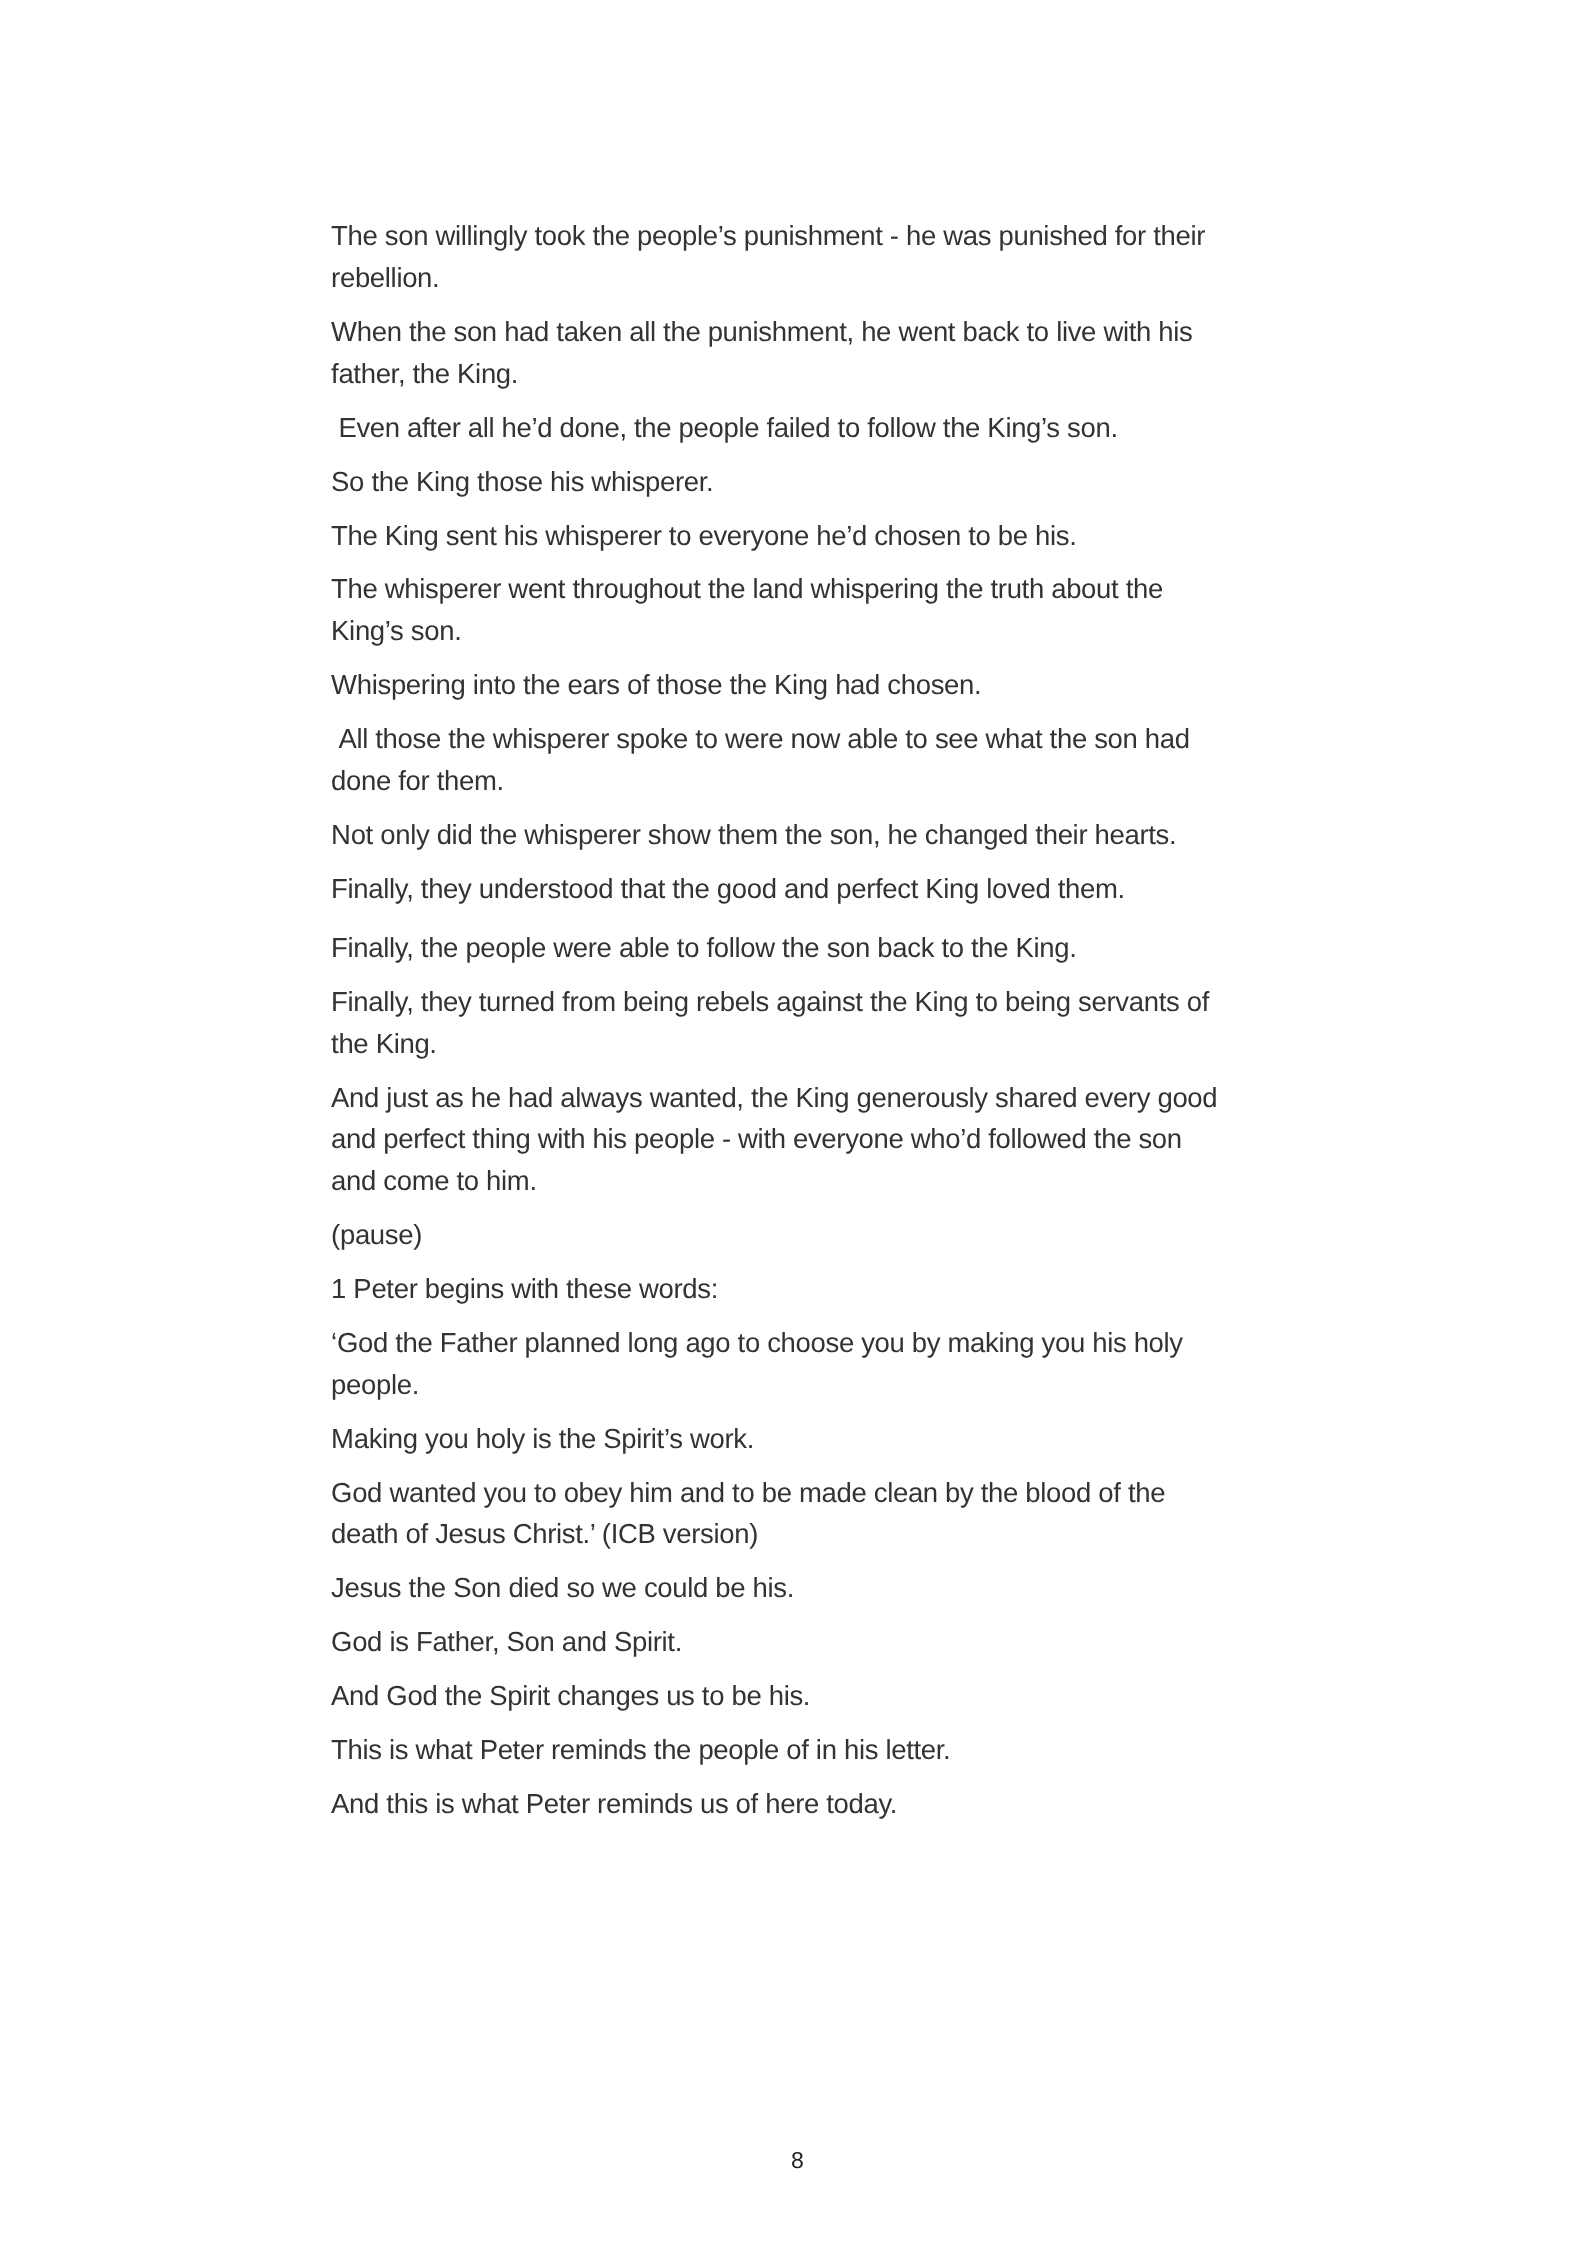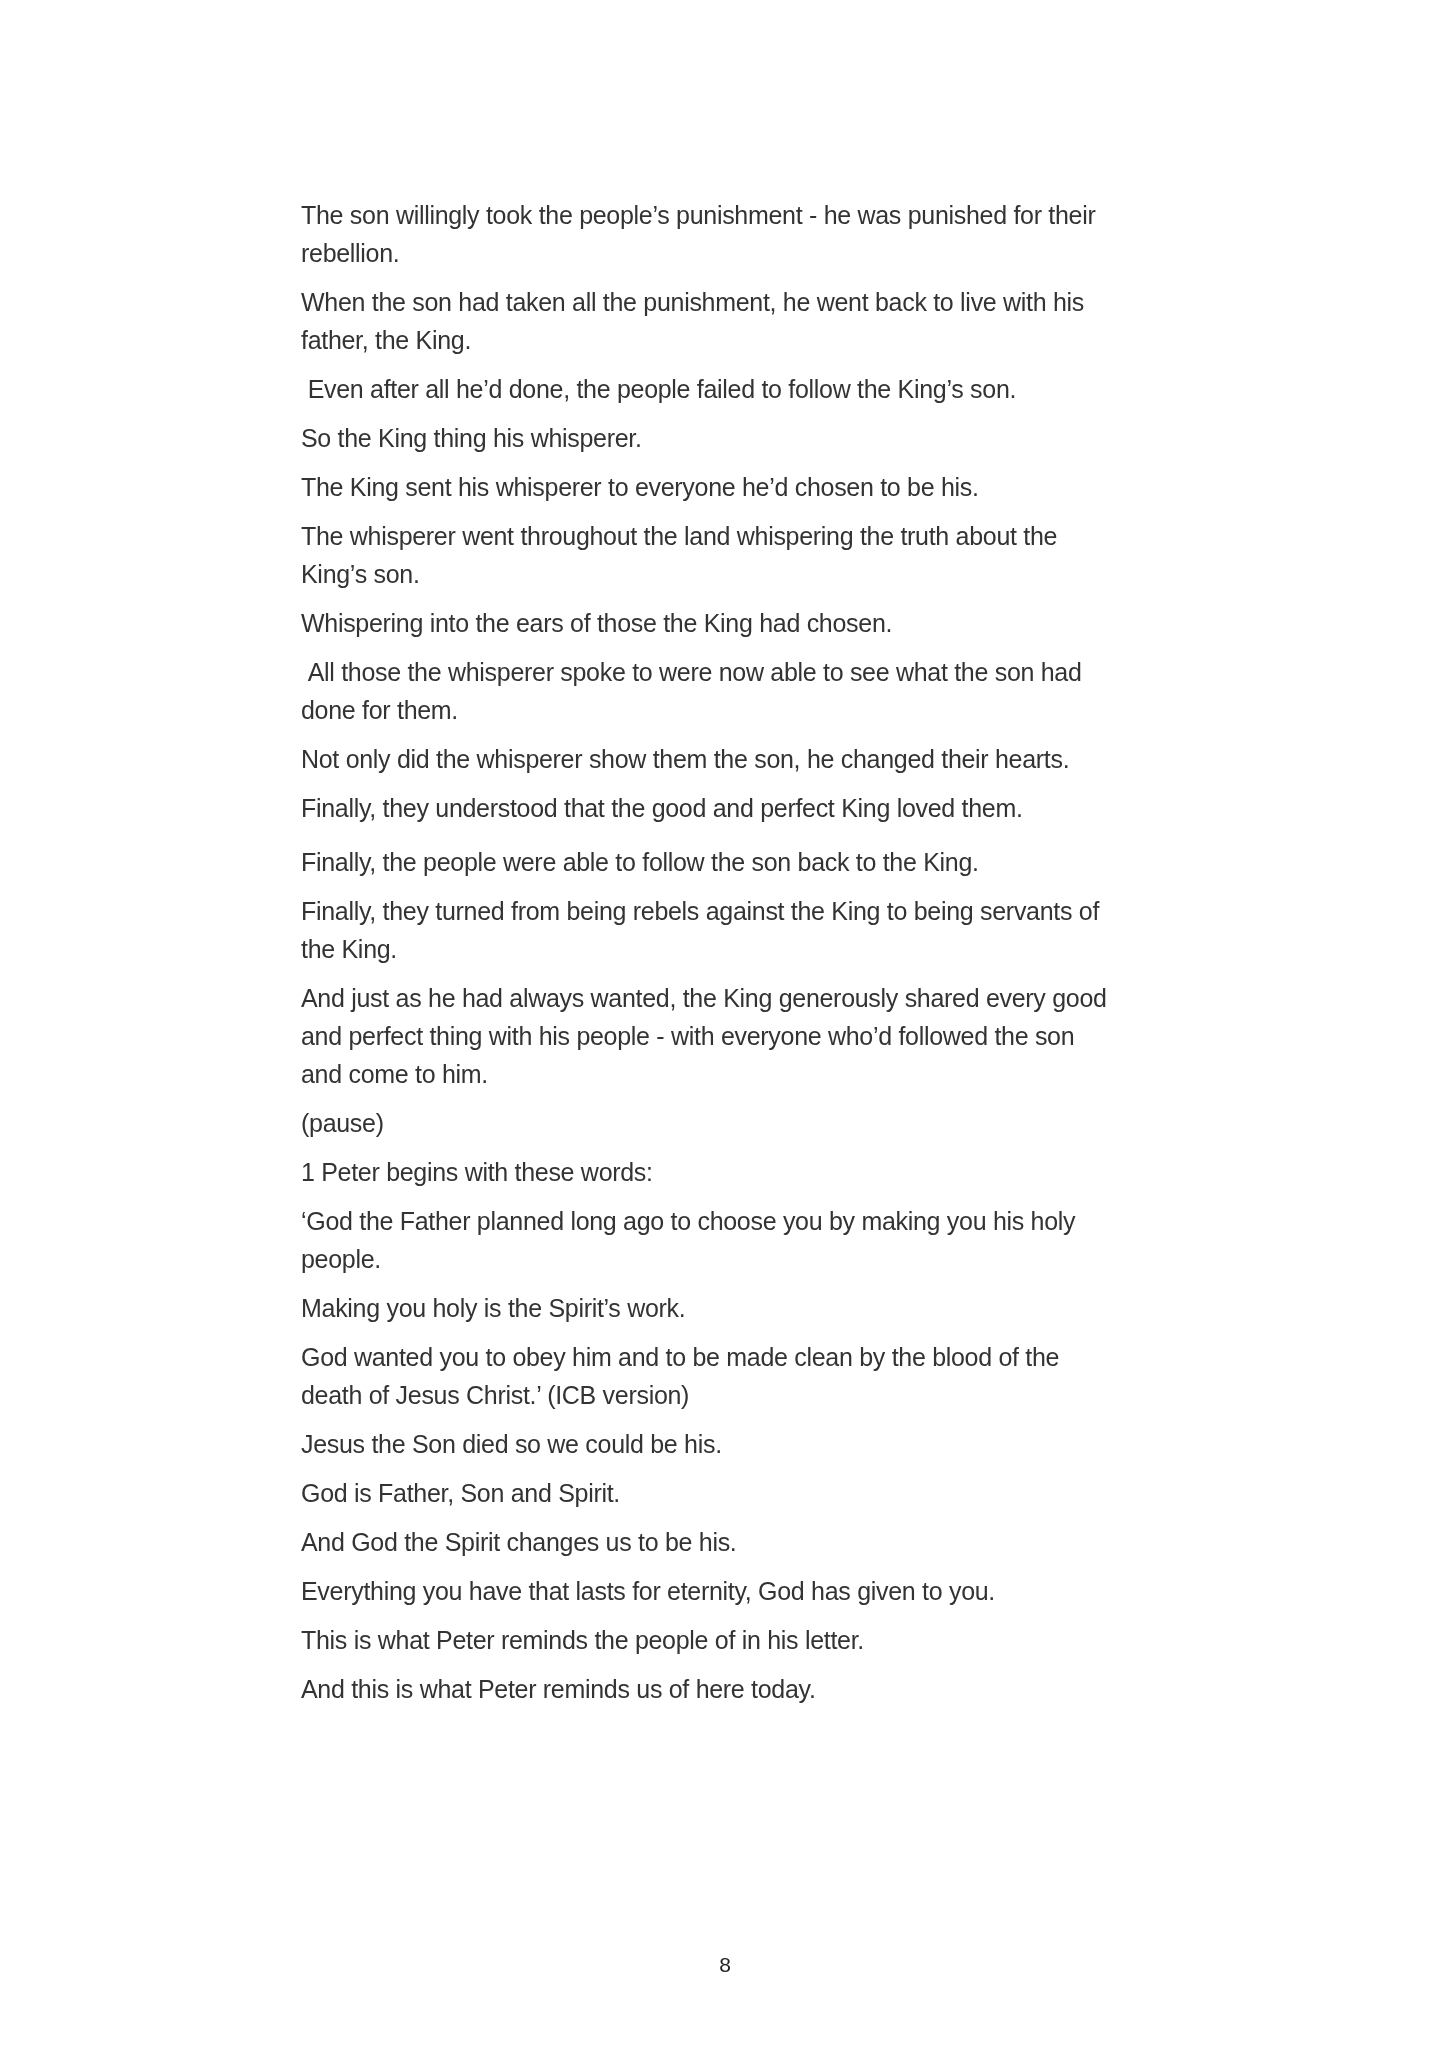--- a/index.html
+++ b/index.html
@@ -57,21 +57,21 @@
 </head>
 <body>
 
 <div class="page">
   <div class="content">
     <p class="para">The son willingly took the people’s punishment - he was punished for their
 rebellion.</p>
     <p class="para">When the son had taken all the punishment, he went back to live with his
 father, the King.</p>
     <p class="para">&nbsp;Even after all he’d done, the people failed to follow the King’s son.</p>
-    <p class="para">So the King thing his whisperer.</p>
+    <p class="para">So the King those his whisperer.</p>
     <p class="para">The King sent his whisperer to everyone he’d chosen to be his.</p>
     <p class="para">The whisperer went throughout the land whispering the truth about the
 King’s son.</p>
     <p class="para">Whispering into the ears of those the King had chosen.</p>
     <p class="para">&nbsp;All those the whisperer spoke to were now able to see what the son had
 done for them.</p>
     <p class="para">Not only did the whisperer show them the son, he changed their hearts.</p>
     <p class="para">Finally, they understood that the good and perfect King loved them.</p>
     <p class="para gap-before">Finally, the people were able to follow the son back to the King.</p>
     <p class="para">Finally, they turned from being rebels against the King to being servants of
@@ -82,21 +82,20 @@
     <p class="para">(pause)</p>
     <p class="para">1 Peter begins with these words:</p>
     <p class="para">‘God the Father planned long ago to choose you by making you his holy
 people.</p>
     <p class="para">Making you holy is the Spirit’s work.</p>
     <p class="para">God wanted you to obey him and to be made clean by the blood of the
 death of Jesus Christ.’ (ICB version)</p>
     <p class="para">Jesus the Son died so we could be his.</p>
     <p class="para">God is Father, Son and Spirit.</p>
     <p class="para">And God the Spirit changes us to be his.</p>
-    <p class="para">Everything you have that lasts for eternity, God has given to you.</p>
     <p class="para">This is what Peter reminds the people of in his letter.</p>
     <p class="para">And this is what Peter reminds us of here today.</p>
   </div>
 
   <div class="page-footer">
     <span class="page-number">8</span>
   </div>
 </div>
 
 </body></html>

